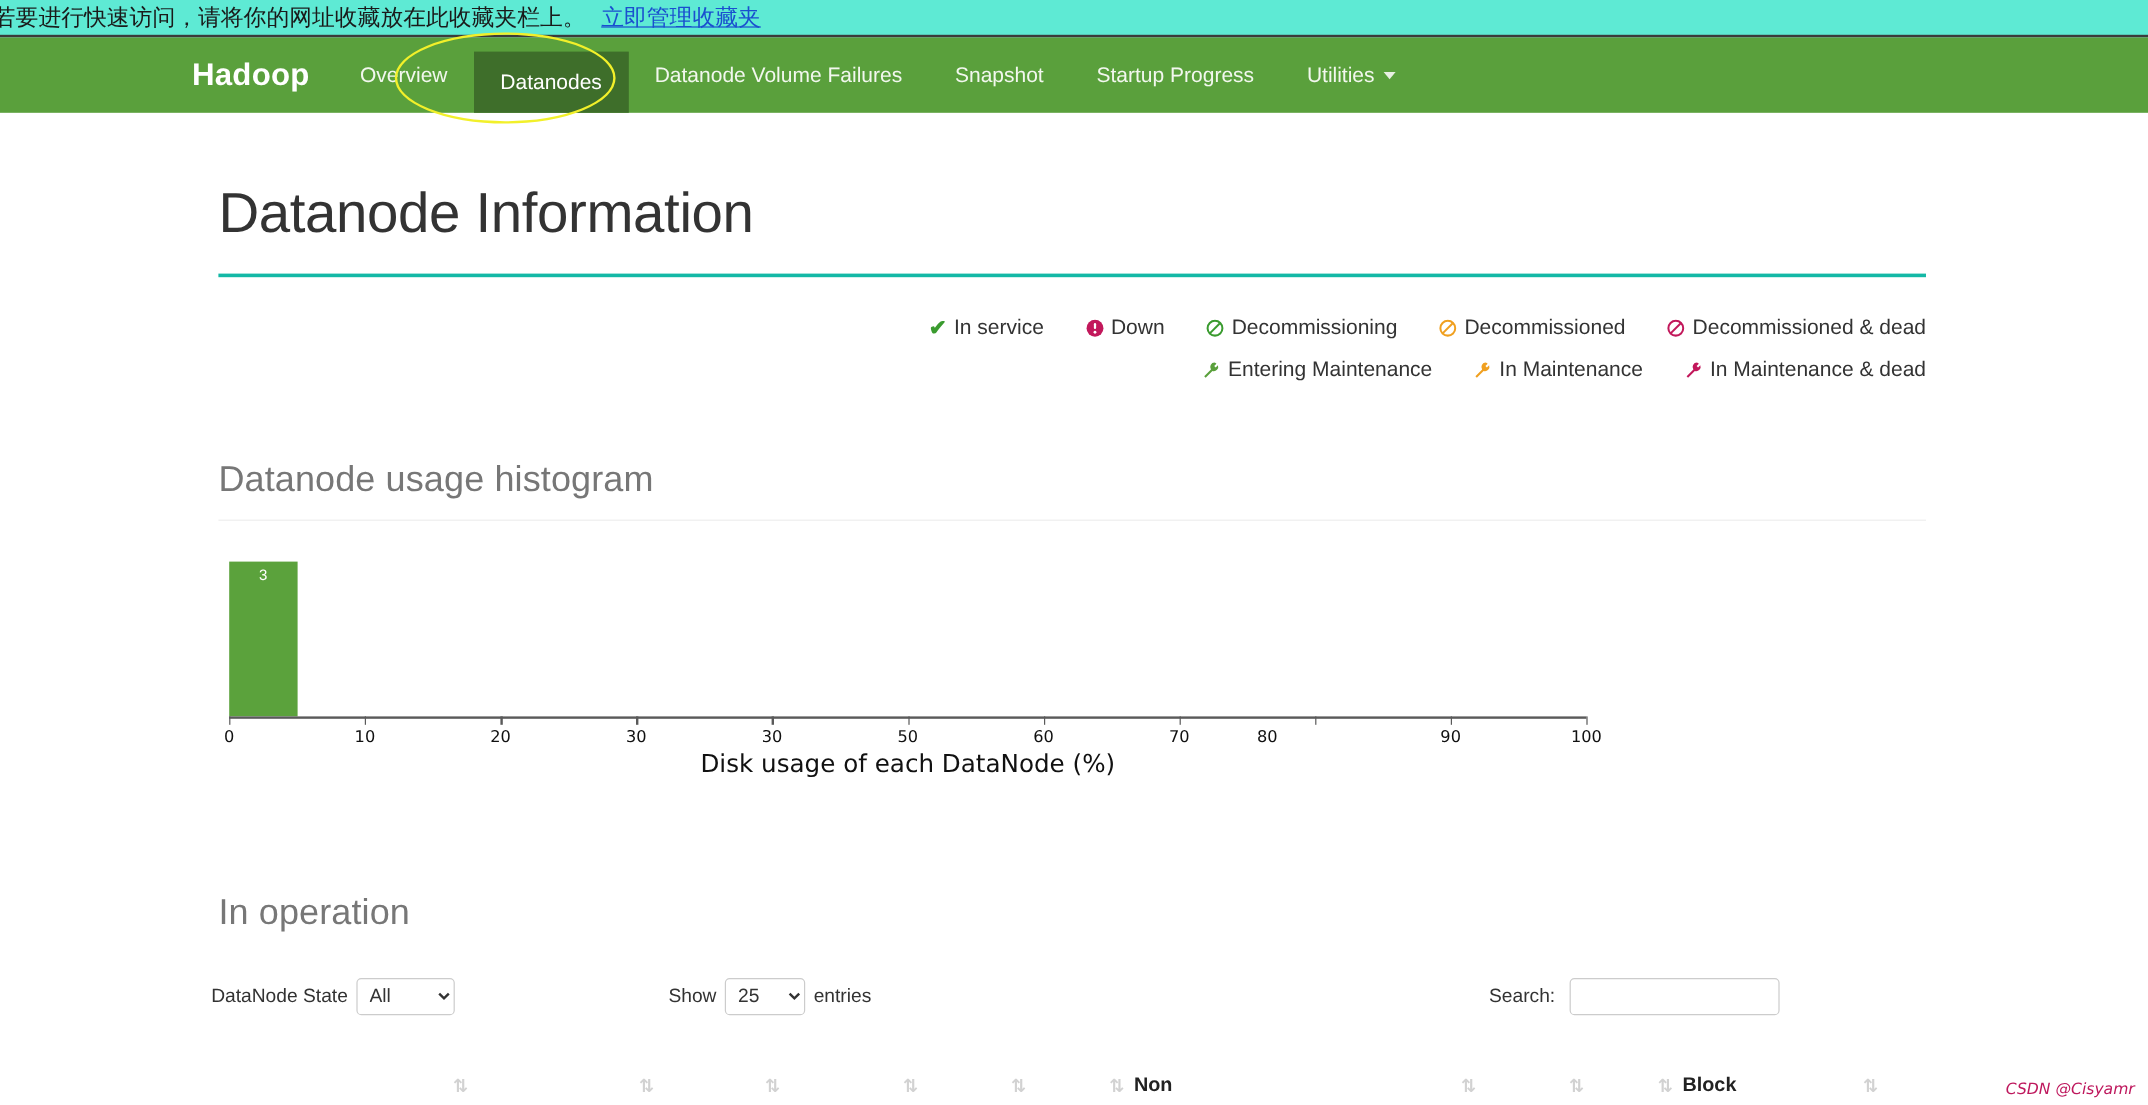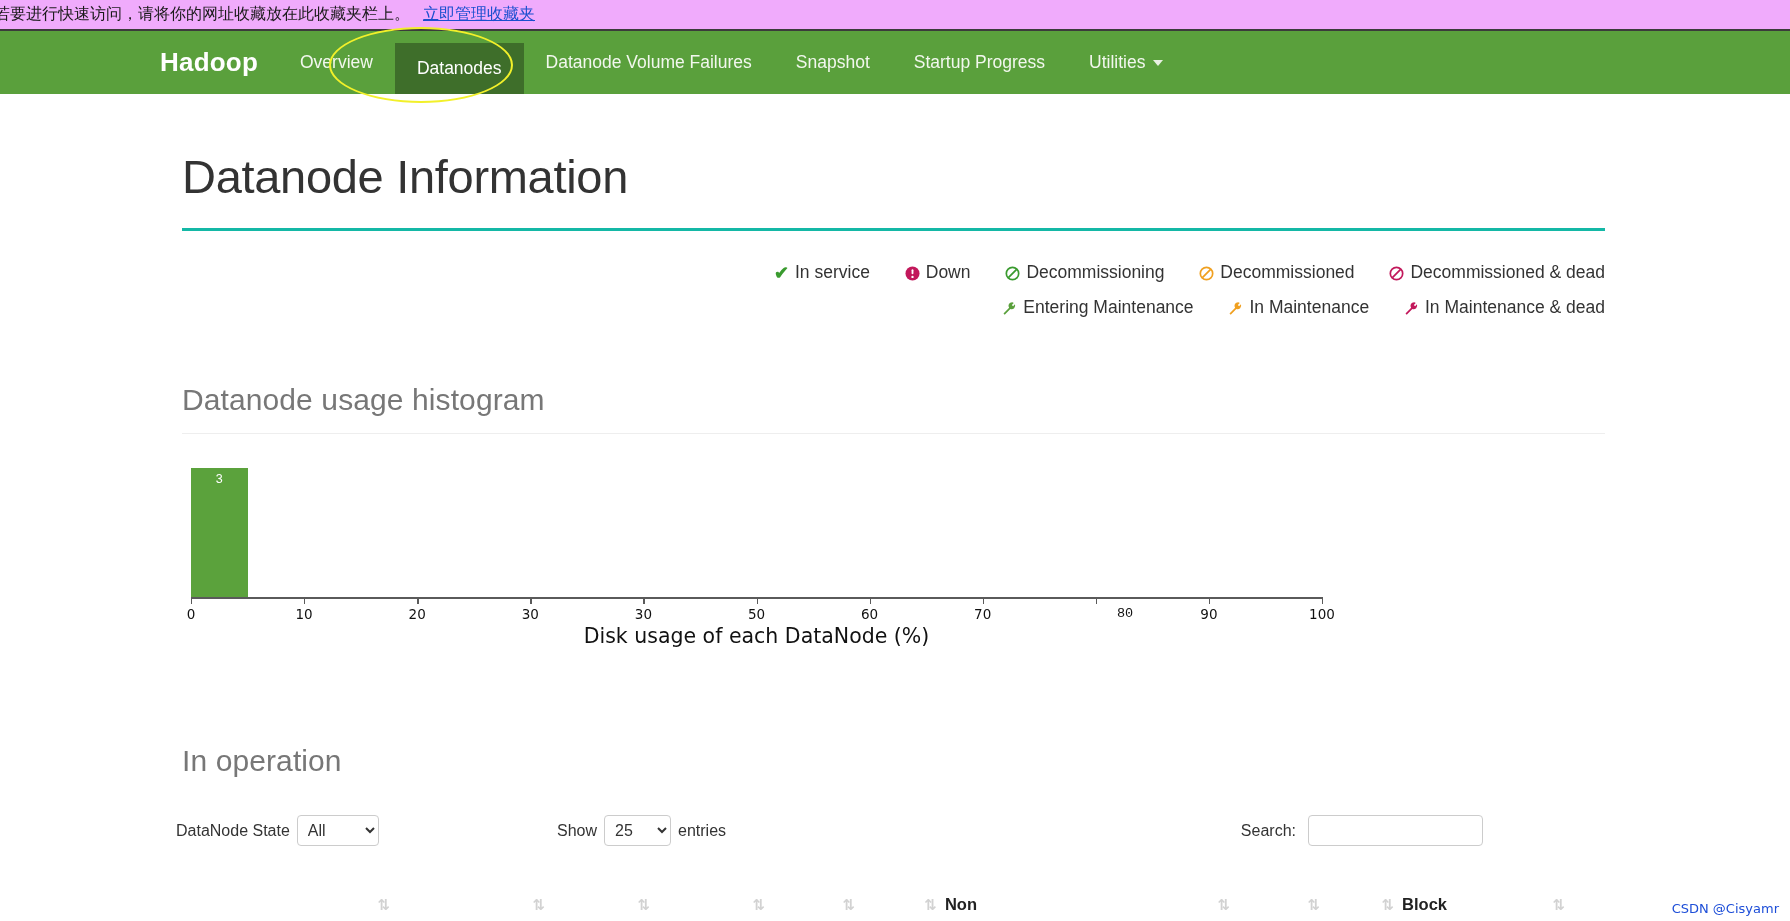--- a/index.html
+++ b/index.html
@@ -8,26 +8,26 @@
     width: 1790px; height: 921px;
     background: #ffffff;
     font-family: "Liberation Sans", sans-serif;
     overflow: hidden;
     position: relative;
   }
 
   
   #bookmark-bar {
     height: 31px;
-    background: #f0abfc;
+    background: #5eead4;
     border-bottom: 2px solid #3b3b3b;
     display: flex;
     align-items: center;
     padding-left: 0px;
-    font-size: 16px;
+    font-size: 19px;
     color: #1a1a1a;
     position: relative;
     z-index: 3;
   }
   #bookmark-bar .bm-text { margin-left: -6px; letter-spacing: 0px; }
   #bookmark-bar .bm-link {
     color: #1a4fcf;
     text-decoration: underline;
     margin-left: 13px;
     cursor: pointer;
@@ -261,22 +261,23 @@
     letter-spacing: -3px;
     font-family: "DejaVu Sans", sans-serif;
   }
   .th .thlabel { margin-left: 2px; }
 
   #watermark {
     position: absolute;
     right: 11px;
     bottom: 5px;
     font-size: 13px;
-    color: #1d4ed8;
+    color: #be185d;
     font-family: "DejaVu Sans", sans-serif;
+    font-style: italic;
   }
 </style>
 </head>
 <body>
 
 <div id="bookmark-bar">
   <span class="bm-text">若要进行快速访问，请将你的网址收藏放在此收藏夹栏上。</span>
   <span class="bm-link">立即管理收藏夹</span>
 </div>
 
@@ -383,21 +384,21 @@
         <div class="xlab" style="left: 339.3px;">30</div>
         <div class="xtick" style="left: 452.4px;"></div>
         <div class="xlab" style="left: 452.4px;">30</div>
         <div class="xtick" style="left: 565.5px;"></div>
         <div class="xlab" style="left: 565.5px;">50</div>
         <div class="xtick" style="left: 678.6px;"></div>
         <div class="xlab" style="left: 678.6px;">60</div>
         <div class="xtick" style="left: 791.7px;"></div>
         <div class="xlab" style="left: 791.7px;">70</div>
         <div class="xtick" style="left: 904.8px;"></div>
-        <div class="xlab" style="left: 934px; font-family: Liberation Mono, monospace;">80</div>
+        <div class="xlab" style="left: 865px;">80</div>
         <div class="xtick" style="left: 1017.9px;"></div>
         <div class="xlab" style="left: 1017.9px;">90</div>
         <div class="xtick" style="left: 1131px;"></div>
         <div class="xlab" style="left: 1131px;">100</div>
       </div>
     <div id="xaxis-title">Disk usage of each DataNode (%)</div>
   </div>
 
   <h2 class="section-title no-rule">In operation</h2>
 

